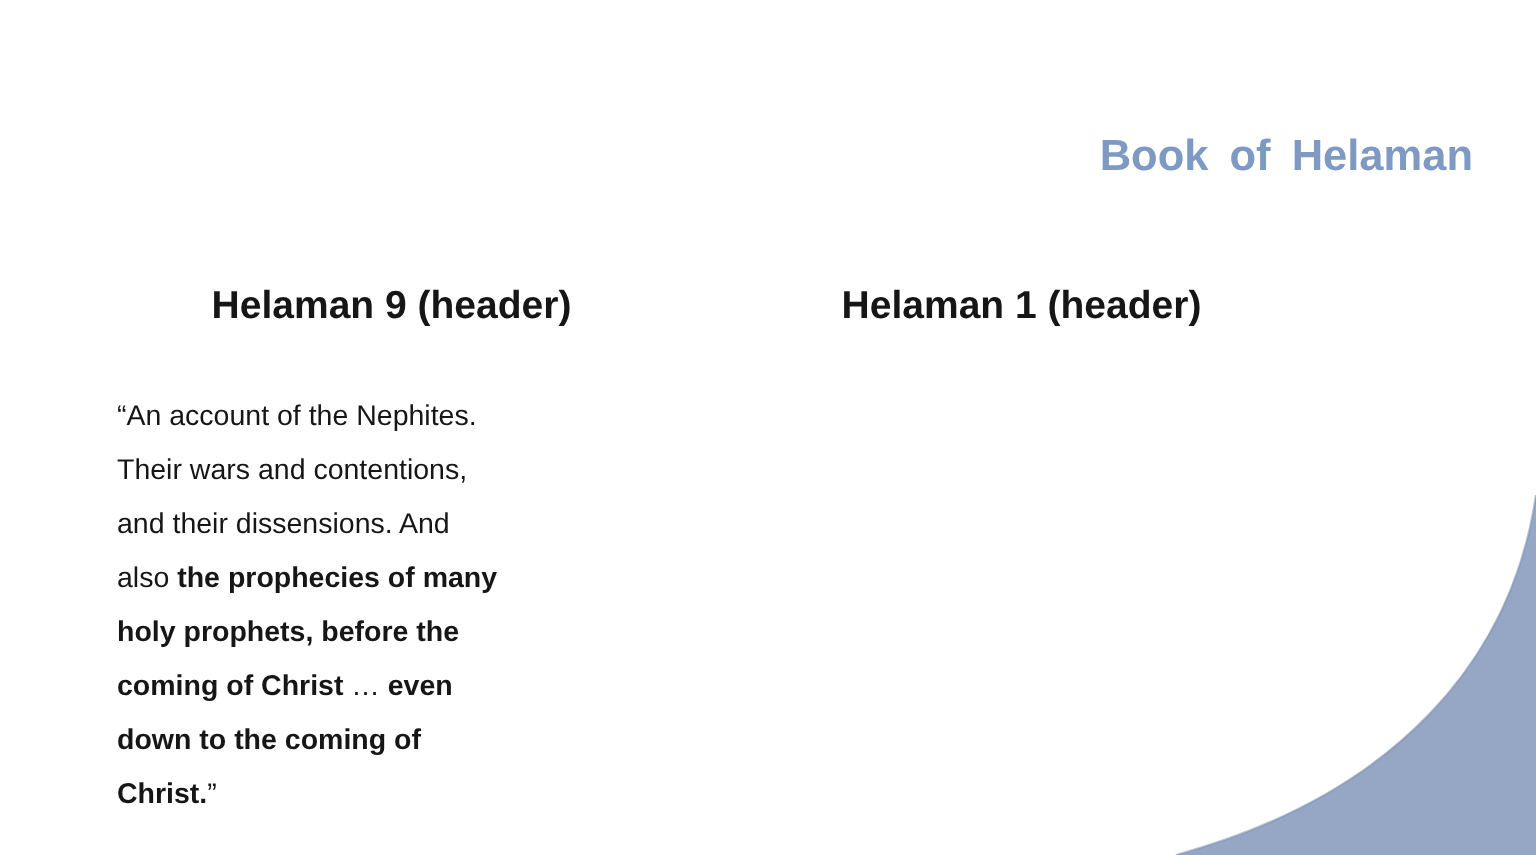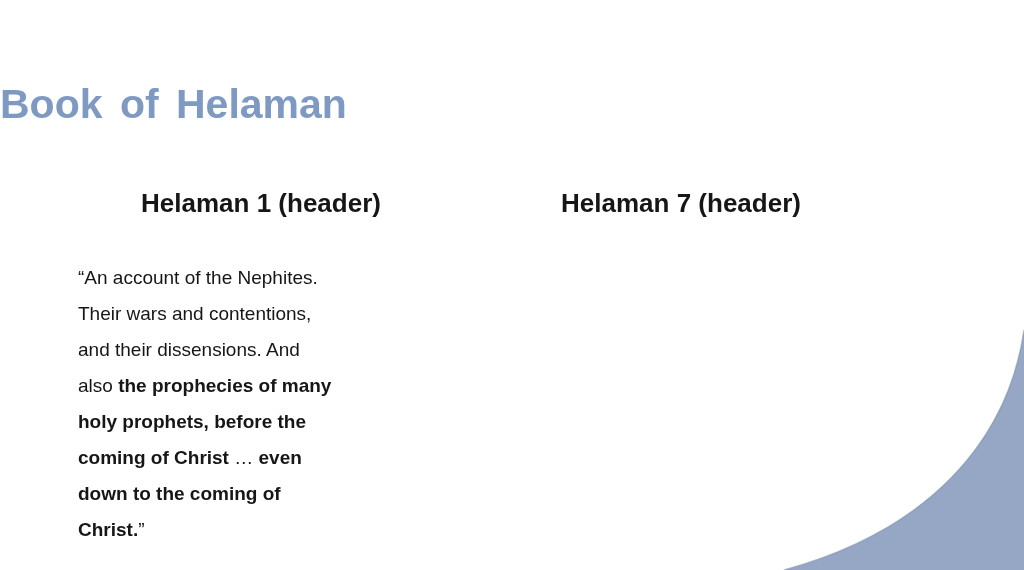--- a/index.html
+++ b/index.html
@@ -15,22 +15,22 @@
     overflow: hidden;
     font-family: "Liberation Sans", sans-serif;
     color: #161616;
   }
   .title {
     position: absolute;
     top: 80px;
     left: 0;
     width: 982px;
     margin: 0;
-    text-align: left;
-    font-size: 41px;
+    text-align: right;
+    font-size: 29px;
     line-height: 48px;
     font-weight: 700;
     letter-spacing: 0px;
     word-spacing: 6px;
     color: #7E9AC2;
   }
   .column {
     position: absolute;
     top: 186px;
     width: 366px;
@@ -66,33 +66,33 @@
   }
 </style>
 </head>
 <body>
 
 <div class="slide">
 
   <h1 class="title">Book of Helaman</h1>
 
   <div class="column column-left">
-    <h2 class="col-header">Helaman 1 (header)</h2>
+    <h2 class="col-header">Helaman 9 (header)</h2>
     <p class="col-body"><span>“An account of the Nephites.
 Their wars and contentions,
 and their dissensions. And
 also </span><span class="bold">the prophecies of many
 holy prophets, before the
 coming of Christ</span><span> … </span><span class="bold">even
 down to the coming of
 Christ.</span><span>”</span></p>
   </div>
 
   <div class="column column-right">
-    <h2 class="col-header">Helaman 7 (header)</h2>
+    <h2 class="col-header">Helaman 1 (header)</h2>
   </div>
 
   <svg class="corner-svg" viewBox="0 0 1024 570" aria-hidden="true">
     <path d="M 1024 330 C 1008 440 930 530 784 570 L 1024 570 Z" fill="#95A7C4"></path>
     <path d="M 1024 330 C 1008 440 930 530 784 570" fill="none" stroke-width="1.5" opacity="0.55" stroke="#7B90B2"></path>
   </svg>
 
 </div>
 
 </body></html>

